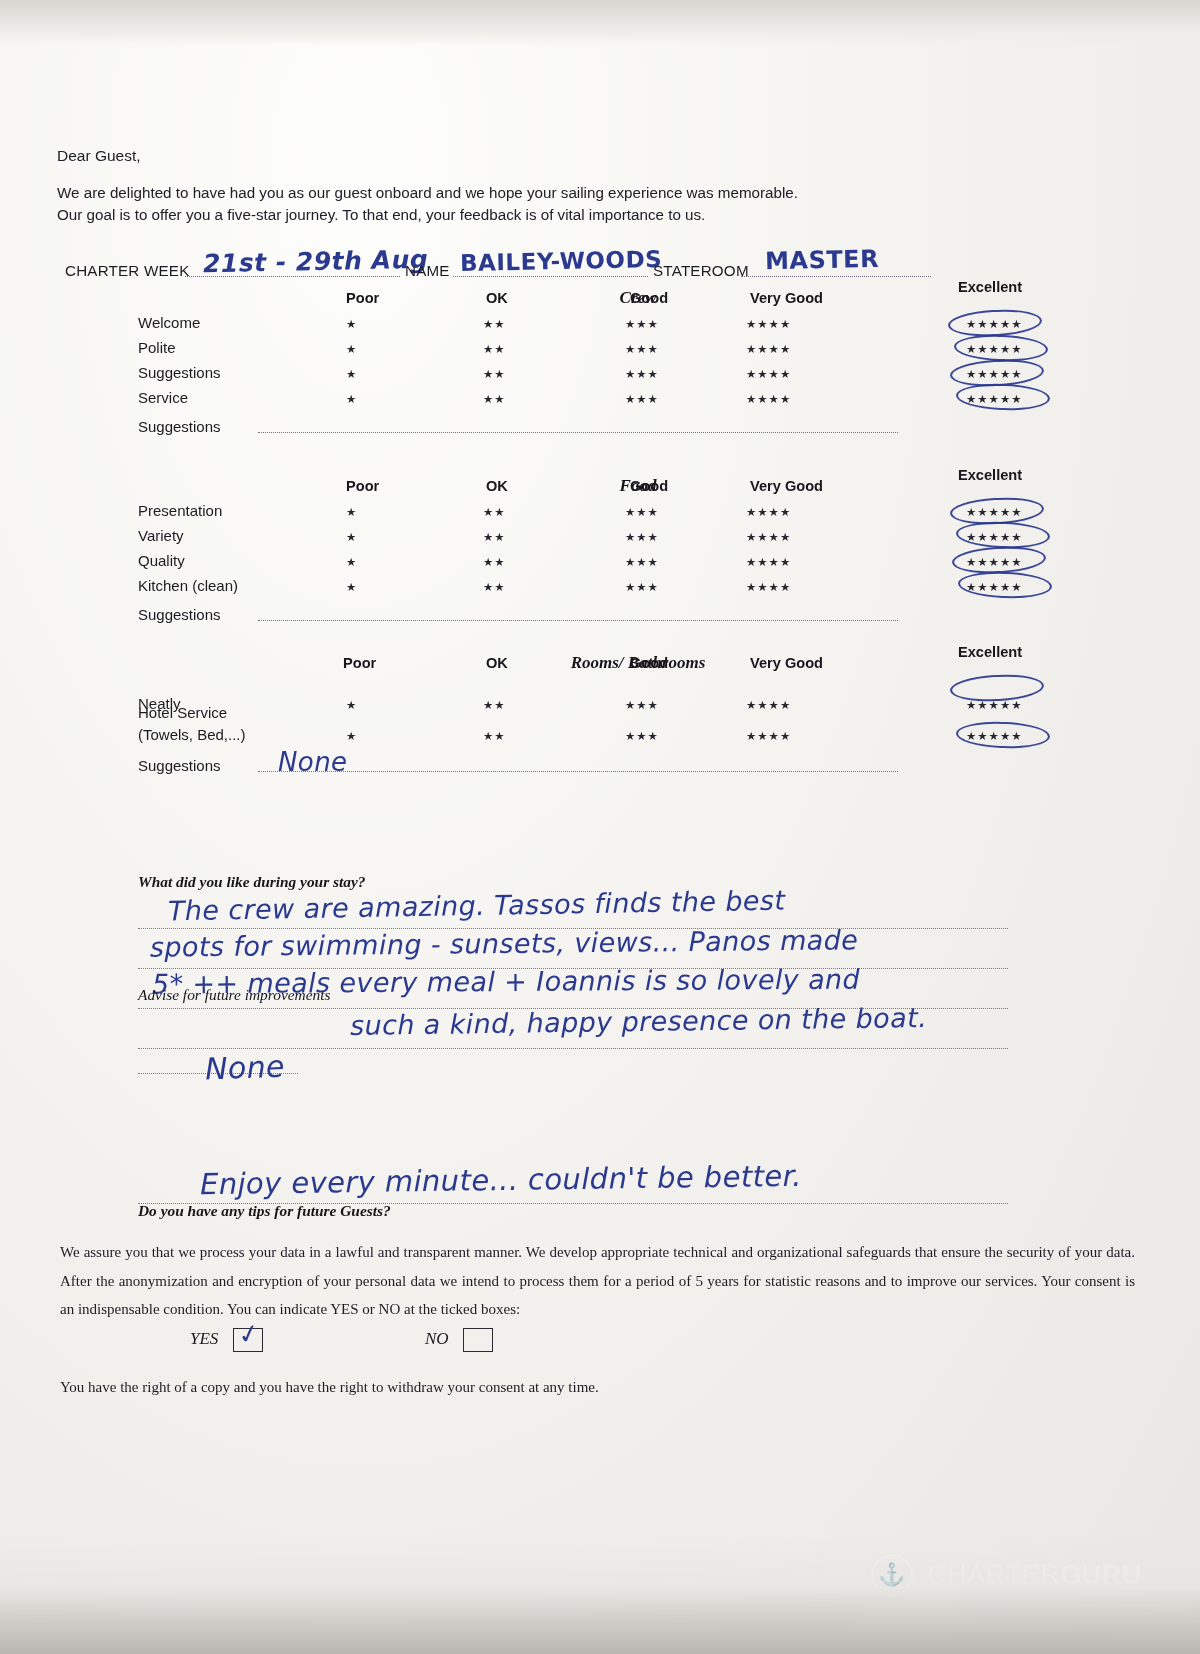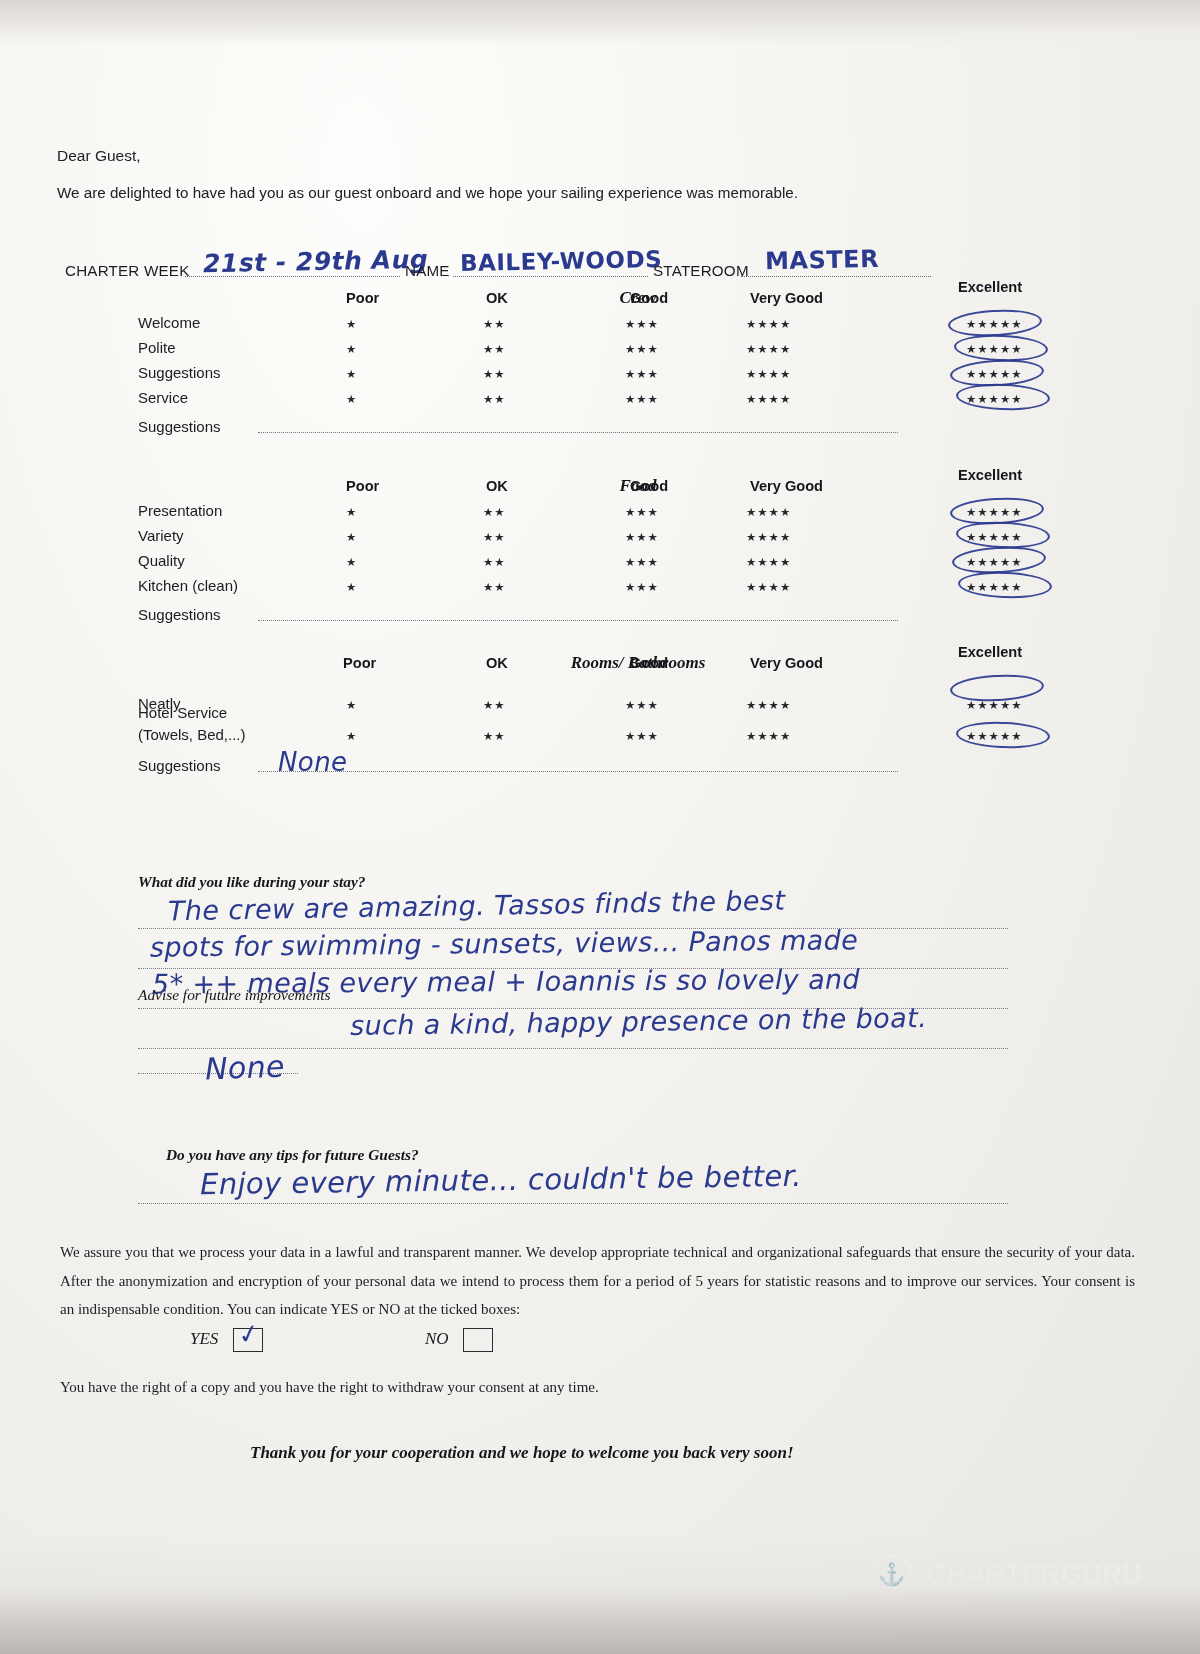--- a/index.html
+++ b/index.html
@@ -115,20 +115,21 @@
   .brand .name b { font-weight:700; }
 </style>
 </head>
 <body>
 
 <div id="paper">
   <div class="sheet">
 
     <div class="intro dear">Dear Guest,</div>
     <div class="intro p1">We are delighted to have had you as our guest onboard and we hope your sailing experience was memorable.</div>
+    <div class="intro p2">Our goal is to offer you a five-star journey. To that end, your feedback is of vital importance to us.</div>
 
     <div class="charterline">
       <span class="cl-lbl" style="left:0">CHARTER WEEK</span>
       <span class="cl-dots" style="left:120px; width:215px;"></span>
       <span class="hw" style="left:138px; top:-9px; font-size:25px;">21st - 29th Aug</span>
 
       <span class="cl-lbl" style="left:340px">NAME</span>
       <span class="cl-dots" style="left:388px; width:195px;"></span>
       <span class="hw" style="left:395px; top:-8px; font-size:23px; font-style:normal;">BAILEY-WOODS</span>
 
@@ -292,40 +293,39 @@
     <div class="wline" style="top:1020px;"></div>
     <div class="answer" style="left:128px; top:862px; font-size:27px; transform:rotate(-1deg);">The crew are amazing. Tassos finds the best</div>
     <div class="answer" style="left:110px; top:900px; font-size:27px; transform:rotate(-0.6deg);">spots for swimming - sunsets, views... Panos made</div>
     <div class="answer" style="left:112px; top:938px; font-size:27px; transform:rotate(-0.4deg);">5* ++ meals every meal + Ioannis is so lovely and</div>
     <div class="answer" style="left:310px; top:978px; font-size:27px; transform:rotate(-0.8deg);">such a kind, happy presence on the boat.</div>
 
     <div class="q" style="top:958px; font-weight:400;">Advise for future improvements</div>
     <div class="wline" style="top:1045px; width:160px;"></div>
     <div class="answer" style="left:165px; top:1022px; font-size:30px; transform:rotate(-2deg);">None</div>
 
-    <div class="q" style="top:1118px;margin-left:28px;">Do you have any tips for future Guests?</div>
+    <div class="q" style="top:1174px;">Do you have any tips for future Guests?</div>
     <div class="wline" style="top:1175px;"></div>
     <div class="answer" style="left:160px; top:1135px; font-size:29px; transform:rotate(-0.8deg);">Enjoy every minute... couldn't be better.</div>
 
     <div class="legal" style="top:1210px;">We assure you that we process your data in a lawful and transparent manner. We develop appropriate technical and organizational safeguards that ensure the security of your data. After the anonymization and encryption of your personal data we intend to process them for a period of 5 years for statistic reasons and to improve our services. Your consent is an indispensable condition. You can indicate YES or NO at the ticked boxes:</div>
 
     <div class="yesno" style="top:1300px;">
       <span>YES</span>
       <span class="box">
         <span class="tickmark">✓</span>
       </span>
     </div>
     <div class="yesno" style="top:1300px; left:385px;">
       <span>NO</span>
       <span class="box"></span>
     </div>
 
     <div class="legal" style="top:1345px;">You have the right of a copy and you have the right to withdraw your consent at any time.</div>
 
-    <div class="thanks" style="top:1415px;">Thank you for your cooperation and we hope to welcome you back very soon!</div>
 
   </div>
 
   <div class="brand">
     <div class="mark"></div>
     <div class="name">
       <span>CHARTER</span><b>GURU</b>
     </div>
   </div>
 </div>

